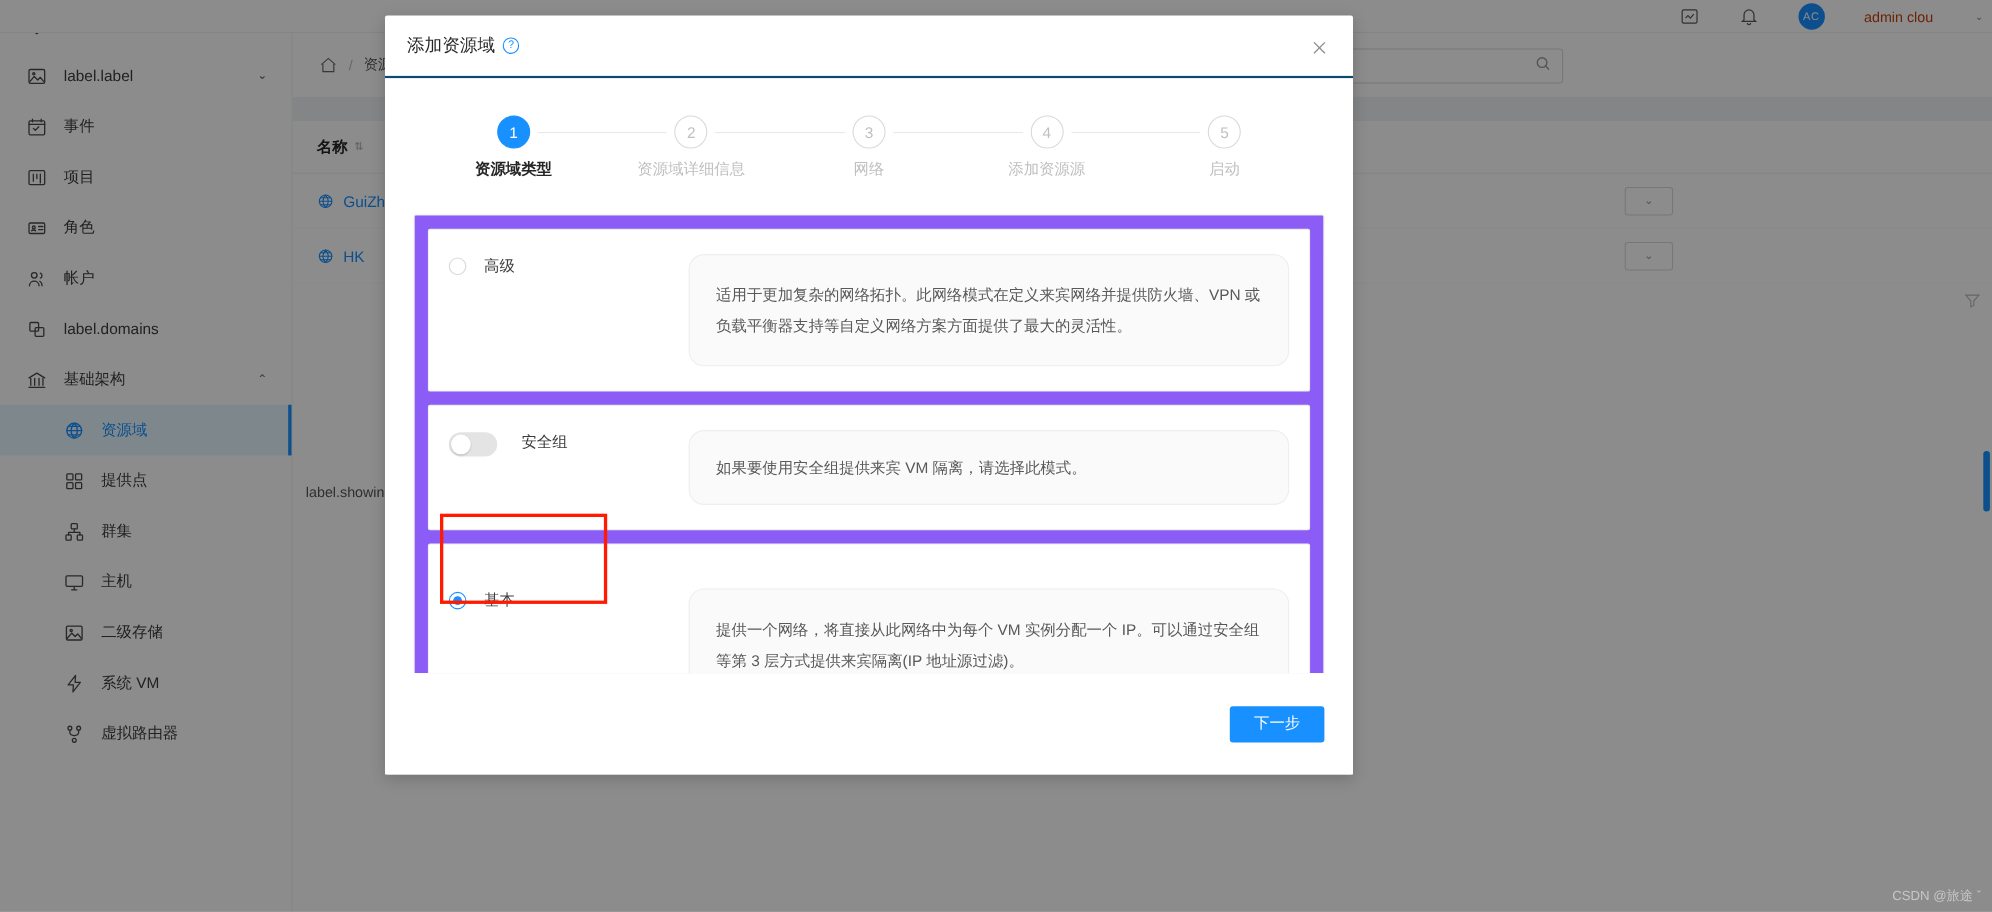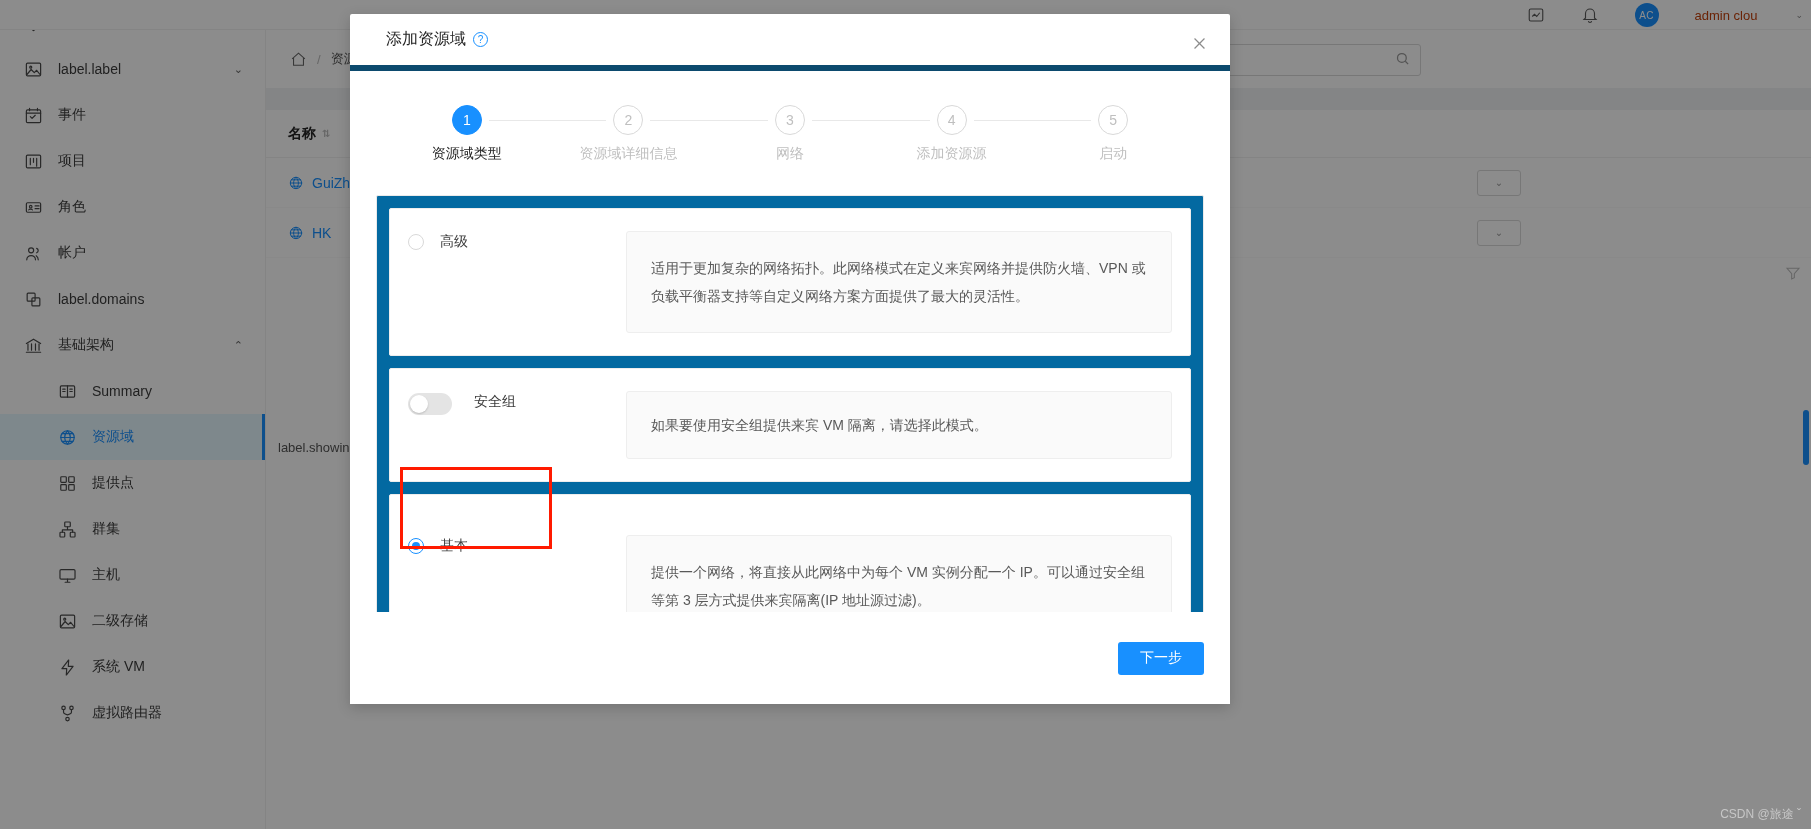--- a/index.html
+++ b/index.html
@@ -120,21 +120,21 @@
 
   
   .modal {
     position: absolute; left: 350px; top: 14px; width: 880px; height: 690px;
     background: #fff; border-radius: 2px;
     box-shadow: 0 4px 14px rgba(0,0,0,0.18);
     display: flex; flex-direction: column;
   }
   .modal-head {
     height: 57px; display: flex; align-items: center;
-    padding: 0 36px; border-bottom: 6px solid #0c4a6e; position: relative; text-align: right;
+    padding: 0 20px; border-bottom: 2px solid #0c4a6e; position: relative; text-align: right;
   }
   .modal-title { font-size: 16px; color: #262626; }
   .help-ico {
     margin-left: 7px; width: 15px; height: 15px; border-radius: 50%;
     border: 1px solid #1890ff; color: #1890ff; font-size: 10px;
     display: inline-flex; align-items: center; justify-content: center;
     vertical-align: middle;
   }
   .title-row { display: flex; align-items: center; }
   .close-btn {
@@ -151,31 +151,31 @@
   .step-circle {
     width: 30px; height: 30px; border-radius: 50%;
     border: 1px solid #d9d9d9; color: #bfbfbf; background: #fff;
     display: flex; align-items: center; justify-content: center;
     font-size: 14px; position: relative; z-index: 2;
   }
   .step.done .step-circle, .step.current .step-circle {
     background: #1890ff; border-color: #1890ff; color: #fff;
   }
   .step-title { margin-top: 10px; font-size: 14px; color: #bfbfbf; white-space: nowrap; }
-  .step.current .step-title { color: #262626; }
+  .step.current .step-title { color: #262626; font-weight: bold; }
   .step-line {
     position: absolute; top: 15px; height: 1px; background: #e8e8e8;
     left: calc(50% + 22px); right: calc(-50% + 22px); z-index: 1;
   }
   .step:last-child .step-line { display: none; }
 
   
   .options-wrap {
     margin-top: 32px; border: 1px solid #eaeaea; border-radius: 2px;
-    background: #0369a1; padding: 12px;
+    background: #8b5cf6; padding: 12px;
   }
   .opt-card {
     background: #fff; border: 1px solid #ededed; border-radius: 2px;
     display: flex; align-items: stretch; padding: 22px 18px;
     margin-bottom: 12px; position: relative;
   }
   .opt-card:last-child { margin-bottom: 0; }
   .opt-left {
     width: 218px; flex: 0 0 218px; display: flex; align-items: flex-start; padding-top: 2px;
   }
@@ -192,21 +192,21 @@
   .opt-label { font-size: 14px; color: #3c3c3c; }
   .toggle {
     width: 44px; height: 22px; border-radius: 11px; background: #e4e4e4;
     margin-right: 22px; position: relative; flex: 0 0 44px;
   }
   .toggle::after {
     content: ""; position: absolute; left: 2px; top: 2px; width: 18px; height: 18px;
     border-radius: 50%; background: #fff; box-shadow: 0 1px 2px rgba(0,0,0,.18);
   }
   .opt-desc {
-    flex: 1; background: #fafafa; border: 1px solid #eeeeee; border-radius: 3px;
+    flex: 1; background: #fafafa; border: 1px solid #eeeeee; border-radius: 14px;
     padding: 22px 24px; font-size: 14px; line-height: 28px; color: #595959;
   }
   .opt-desc.tall { padding: 19px 24px; }
   .highlight-box {
     position: absolute; left: 10px; top: -28px; width: 152px; height: 82px;
     border: 3px solid #ff1a00; pointer-events: none;
   }
   .opt-card.basic { padding-top: 40px; padding-bottom: 36px; }
 
   .modal-foot {
@@ -310,30 +310,20 @@
           <div class="nav-item ">
             <span class="nav-ico">
               <svg viewBox="0 0 24 24" fill="none" stroke="currentColor" stroke-width="1.5" stroke-linecap="round" stroke-linejoin="round">
                 <path d="M3 9.5L12 4l9 5.5"></path>
                 <path d="M5 10v8M9.5 10v8M14.5 10v8M19 10v8"></path>
                 <path d="M3 20.5h18"></path>
               </svg>
             </span>
             <span class="nav-label">基础架构</span>
             <span class="nav-chev">⌃</span>
-          </div>
-          <div class="nav-item child ">
-            <span class="nav-ico">
-              <svg viewBox="0 0 24 24" fill="none" stroke="currentColor" stroke-width="1.5" stroke-linecap="round" stroke-linejoin="round">
-                <rect x="3" y="5" width="18" height="14" rx="1.2"></rect>
-                <path d="M12 5v14"></path>
-                <path d="M6 9h3M6 12h3M15 9h3M15 12h3"></path>
-              </svg>
-            </span>
-            <span class="nav-label">Summary</span>
           </div>
           <div class="nav-item child active">
             <span class="nav-ico">
               <svg viewBox="0 0 24 24" fill="none" stroke="currentColor" stroke-width="1.5" stroke-linecap="round" stroke-linejoin="round">
                 <circle cx="12" cy="12" r="8.5"></circle>
                 <path d="M3.5 12h17"></path>
                 <path d="M12 3.5c2.4 2.4 3.6 5.4 3.6 8.5s-1.2 6.1-3.6 8.5c-2.4-2.4-3.6-5.4-3.6-8.5S9.6 5.9 12 3.5z"></path>
                 <path d="M5 7.2h14M5 16.8h14"></path>
               </svg>
             </span>

